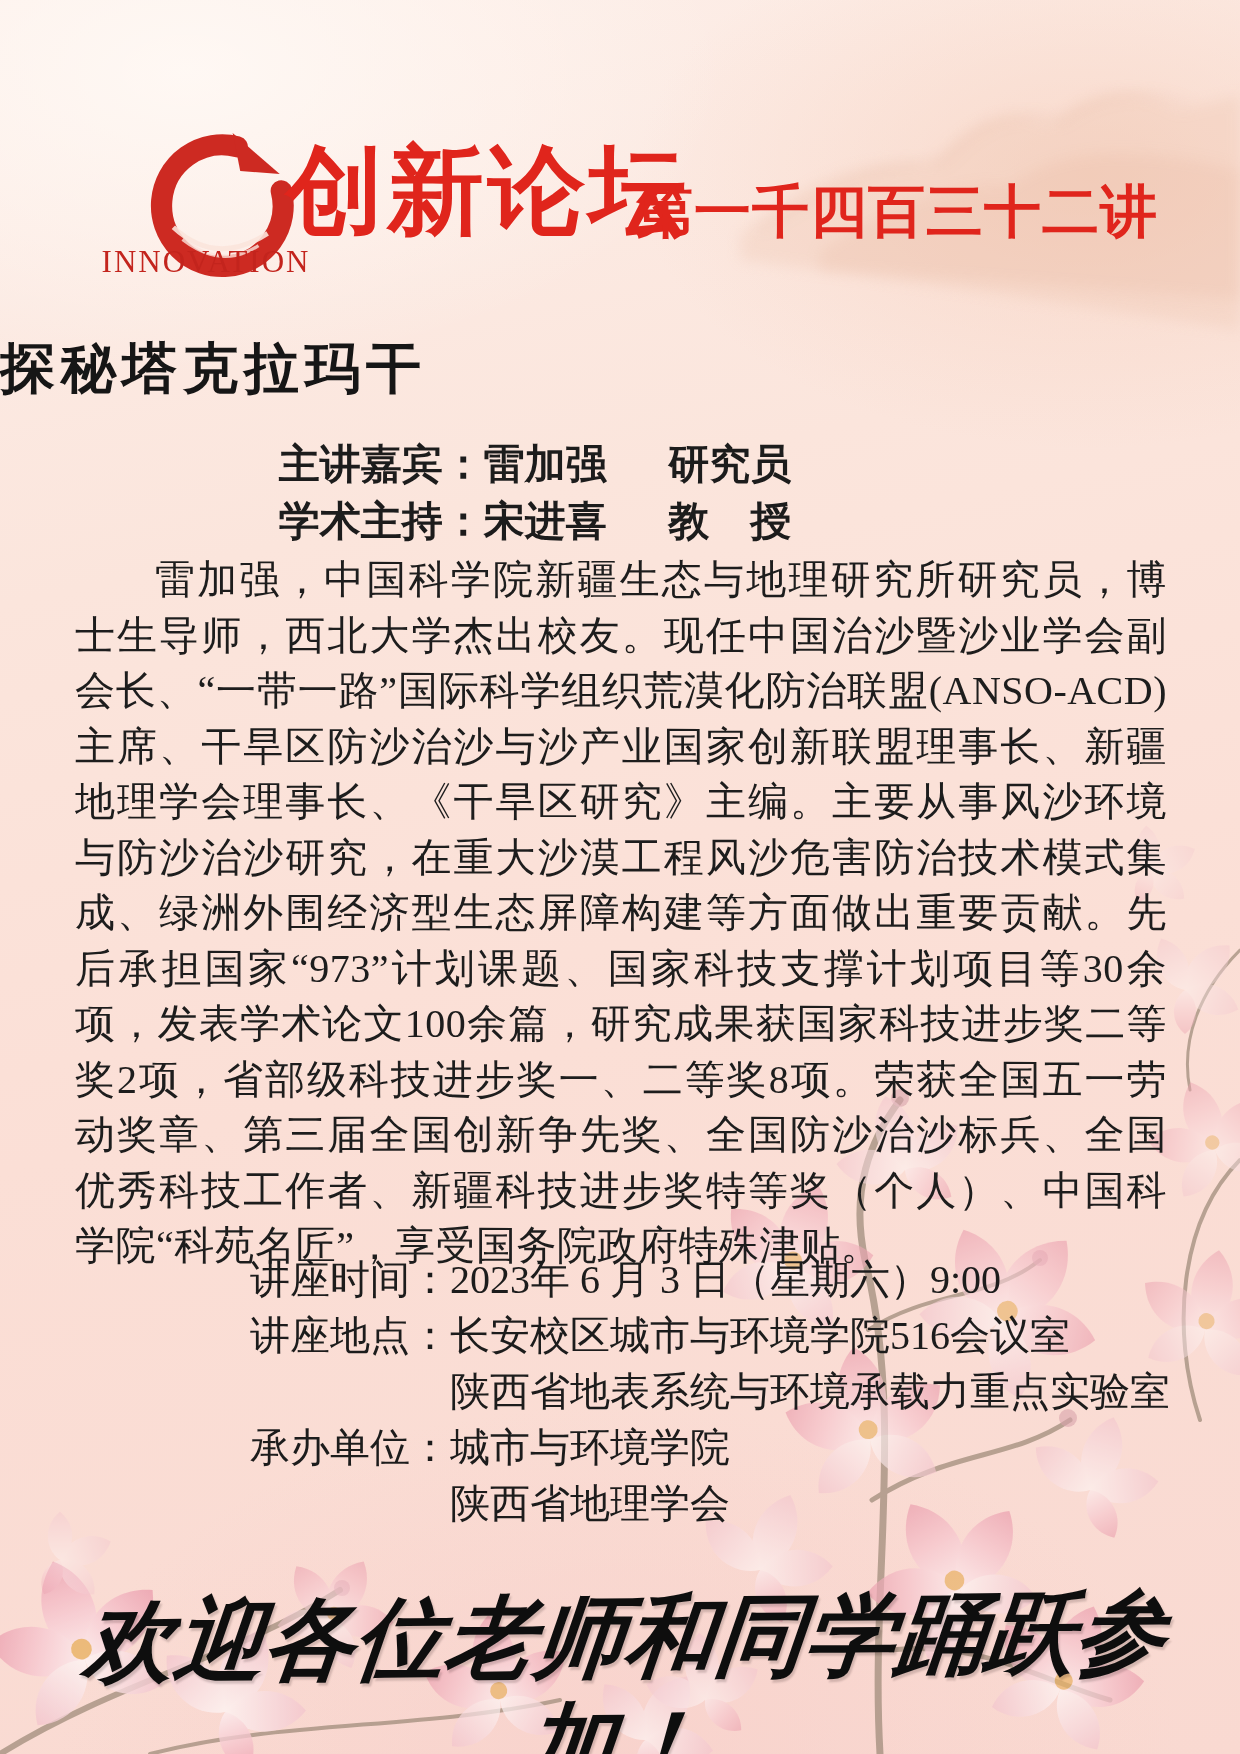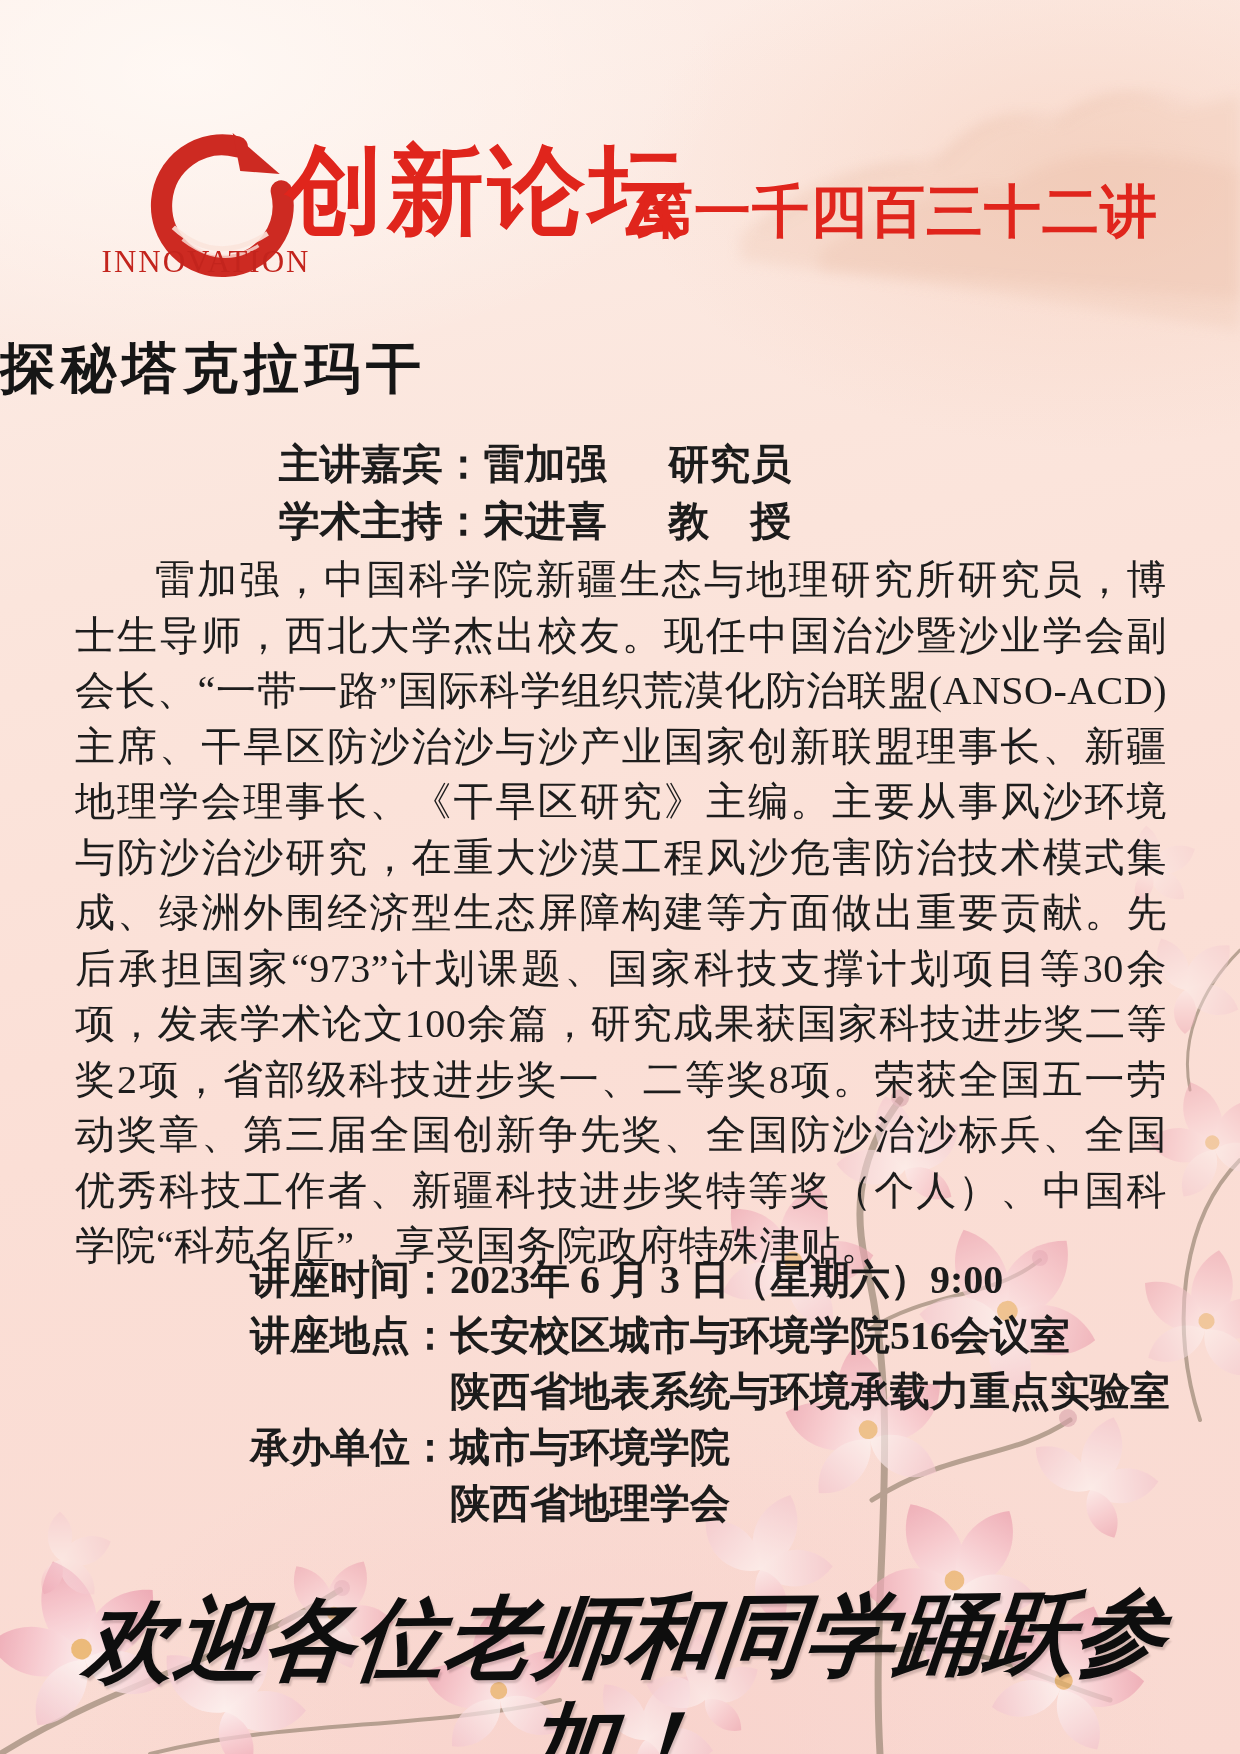--- a/index.html
+++ b/index.html
@@ -46,21 +46,21 @@
   .meta-row .t-gap { margin-left:1.5em; }
 
   
   .bio {
     position:absolute; left:75px; top:552px; width:1092px; margin:0;
     font-size:40px; line-height:55.5px; text-align:justify; text-indent:2em;
     letter-spacing:.5px; color:#1d1d1d;
   }
 
   
-  .details { position:absolute; left:250px; top:1252px; font-weight:700; }
+  .details { position:absolute; left:250px; top:1252px; font-weight:400; }
   .detail-row { font-size:40px; line-height:56px; white-space:nowrap; }
   .detail-extra { padding-left:5em; }
 
   
   .welcome {
     position:absolute; left:0; top:1584px; width:1240px; margin:0;
     text-align:center; font-size:90px; line-height:1.2; font-weight:700;
     color:#0e0e0e; font-style:italic; letter-spacing:0px;
     transform:skewX(-6deg) rotate(-0.5deg);
     text-shadow:2px 3px 2px rgba(40,20,20,.18);

